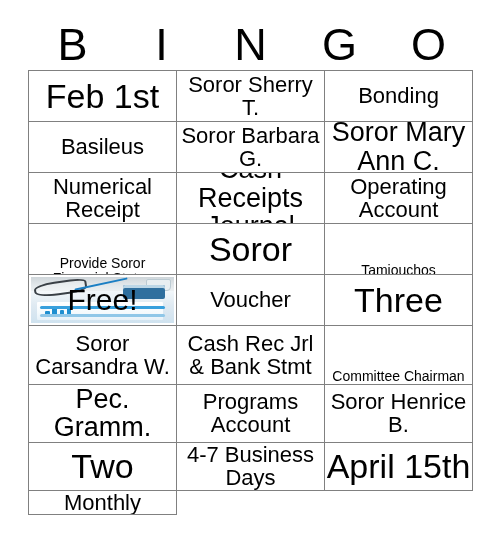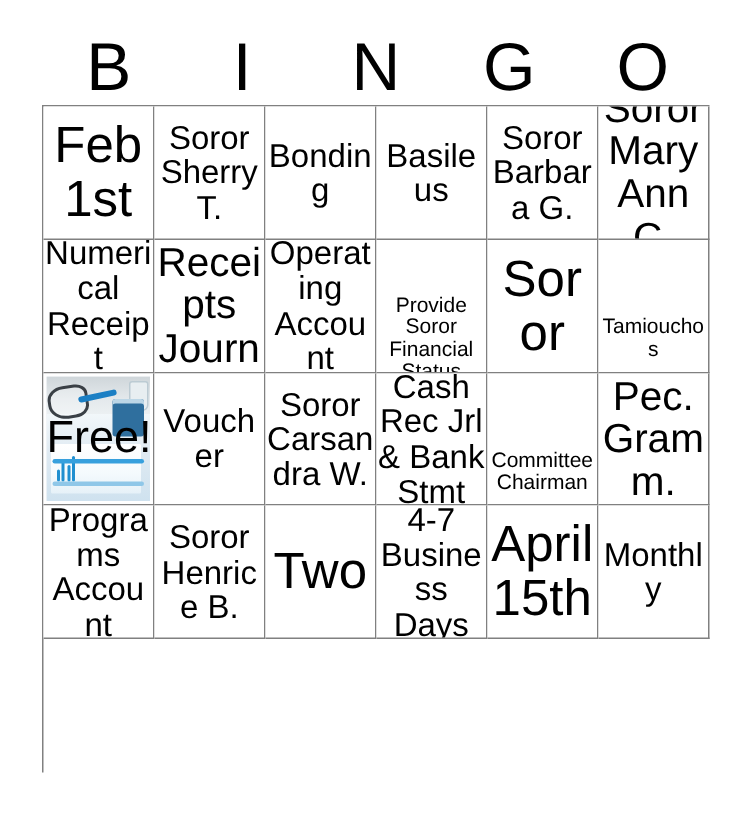--- a/index.html
+++ b/index.html
@@ -44,21 +44,21 @@
   }
 
   
   #bingo-grid {
     position: absolute;
     left: 28px;
     top: 70px;
     width: 445px;
     height: 445px;
     display: grid;
-    grid-template-columns: repeat(6, 1fr);
+    grid-template-columns: repeat(3, 1fr);
     grid-template-rows: repeat(5, 1fr);
     border-top: 1px solid #808080;
     border-left: 1px solid #808080;
     box-sizing: border-box;
     background: #ffffff;
   }
   .cell {
     position: relative;
     border-right: 1px solid #808080;
     border-bottom: 1px solid #808080;
@@ -247,20 +247,23 @@
         <div class="ph-bar b3"></div>
         <div class="ph-bar b4"></div>
         <div class="ph-line l1"></div>
         <div class="ph-line l2"></div>
       </div>
       <span class="free-label">Free!</span>
     </div>
     <div class="cell fs-md">
       <span class="cell-text">Voucher</span>
     </div>
+    <div class="cell fs-xxl">
+      <span class="cell-text">Three</span>
+    </div>
 
     <div class="cell fs-md">
       <span class="cell-text">Soror Carsandra W.</span>
     </div>
     <div class="cell fs-md">
       <span class="cell-text">Cash Rec Jrl &amp; Bank Stmt</span>
     </div>
     <div class="cell fs-sm">
       <span class="cell-text">Committee Chairman</span>
     </div>

